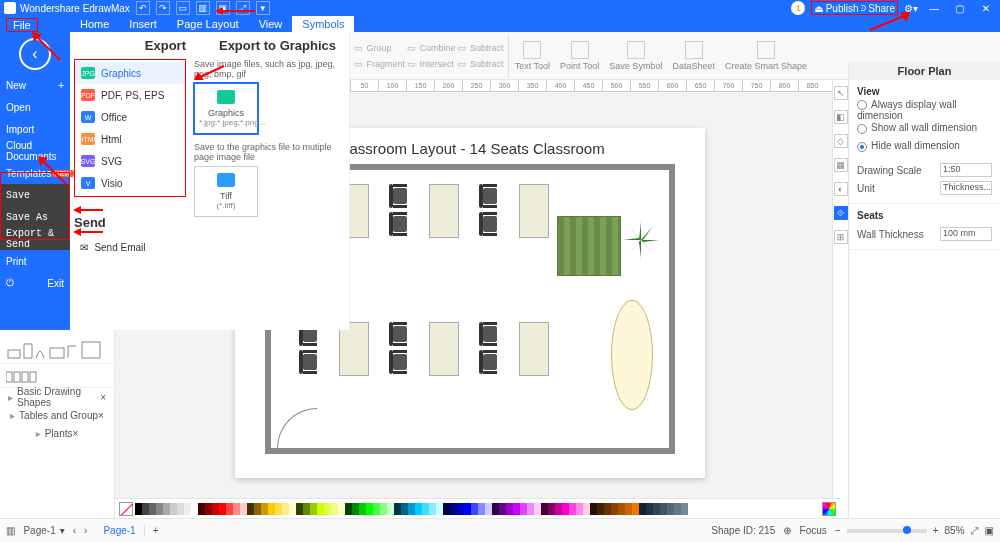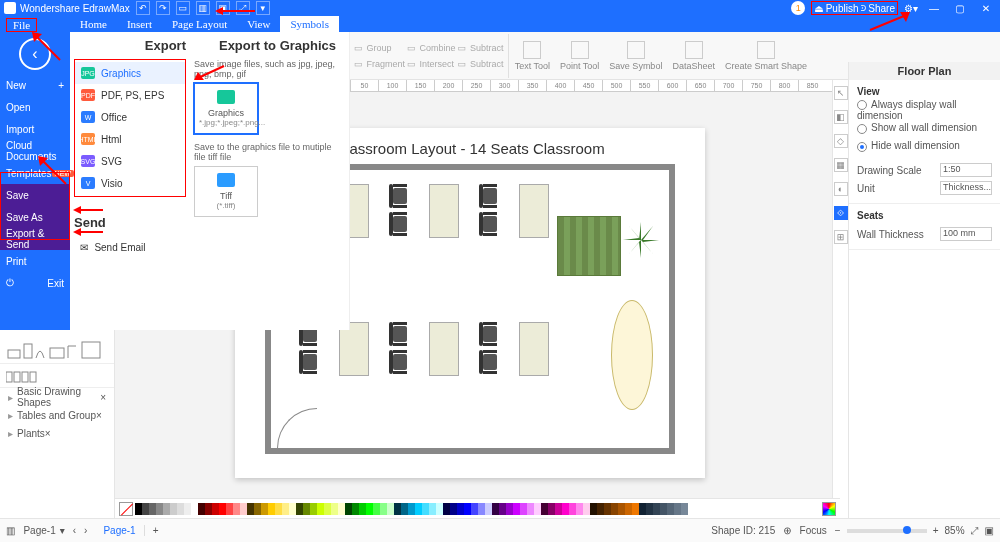--- a/index.html
+++ b/index.html
@@ -10,29 +10,29 @@
   .titlebar .logo { width: 12px; height: 12px; background: #fff; border-radius: 2px; margin-right: 4px; display:inline-block;}
   .titlebar .qat { display:flex; gap:6px; margin-left:6px; align-items:center;}
   .titlebar .qat span { width:14px; height:14px; display:inline-flex; align-items:center; justify-content:center; border:1px solid rgba(255,255,255,0.4); font-size:9px;}
   .titlebar .right { margin-left:auto; display:flex; align-items:center; gap:6px;}
   .titlebar .right .winbtn { width:20px; text-align:center; }
   .publish-box { display:flex; align-items:center; gap:2px; border:1px solid red; padding:0 2px; height:14px;}
   .publish-btn, .share-btn { display:flex; align-items:center; gap:2px; font-size:10px; }
 
   
   .tabs { height: 16px; background:#1e6fff; color:#fff; display:flex; align-items:flex-end; padding-left:70px; font-size:11px;}
-  .tabs .tab { padding:0 10px; height:16px; line-height:16px; cursor:pointer;font-family:Liberation Serif, serif;}
+  .tabs .tab { padding:0 10px; height:16px; line-height:16px; cursor:pointer;}
   .tabs .tab.file { position:absolute; left:6px; border:1px solid red; height:14px; line-height:12px; padding:0 6px;}
   .tabs .tab.active { background:#fff; color:#1e6fff; }
 
   
   .filemenu { position:absolute; left:0; top:32px; width:70px; height:298px; background:#1e6fff; color:#fff; z-index:10;}
   .filemenu .circle { width:32px;height:32px; border:2px solid #fff; border-radius:50%; margin:6px auto 4px; display:flex; align-items:center; justify-content:center; font-size:16px;}
   .filemenu .item { height:22px; display:flex; align-items:center; justify-content:space-between; padding:0 6px; font-size:10px; cursor:pointer;}
-  .filemenu .item.hl { background:#4c1d95;}
+  .filemenu .item.hl { background:#404040;font-family:Liberation Mono, monospace;}
   .filemenu .badge { background:#ff5a3c; color:#fff; font-size:7px; padding:0 3px; border-radius:2px;}
   .filemenu .redbox1 { position:absolute; left:0; top:140px; width:100%; height:68px; border:1px solid red; pointer-events:none;}
 
   
   .exportpanel { position:absolute; left:70px; top:32px; width:280px; height:298px; background:#fff; z-index:9; border-right:1px solid #eee;}
   .exportpanel .col1 { float:left; width:120px; padding:6px 4px;}
   .exportpanel .col2 { float:left; width:150px; padding:6px 4px;}
   .exportpanel h3 { font-size:13px; font-weight:600; margin-bottom:6px;text-align:right;}
   .exportlist { border:1px solid red; padding:2px 0;}
   .exportlist .opt { display:flex; align-items:center; gap:6px; height:22px; padding:0 6px; cursor:pointer; font-size:10px;}
@@ -73,21 +73,21 @@
   .rug{ position:absolute; left:286px; top:46px; width:64px; height:60px; background:repeating-linear-gradient(90deg,#6a8a4a,#6a8a4a 6px,#7aa05a 6px,#7aa05a 12px); border:1px solid #5a7a3a;}
   .plant{ position:absolute; left:350px; top:50px; width:40px; height:40px;}
   .plant svg{width:100%;height:100%;}
   .oval{ position:absolute; left:340px; top:130px; width:42px; height:110px; border:1px solid #c9b96a; border-radius:21px/55px; background:#fdf6d8;}
   .doorarc{ position:absolute; left:6px; bottom:0; width:40px; height:40px; border:1px solid #888; border-right:none; border-bottom:none; border-radius:40px 0 0 0;}
 
   
   .shapepanel { position:absolute; left:0; top:330px; width:115px; bottom:24px; background:#fff; border-right:1px solid #e5e5e5; font-size:10px;}
   .shapeprev { height:34px; border-bottom:1px solid #eee; padding:4px 6px; overflow:hidden;}
   .shaperow2{ height:24px; padding:4px 6px; border-bottom:1px solid #eee;}
-  .shapecat{ display:flex; align-items:center; justify-content:flex-start; height:18px; padding:0 8px; color:#555;}
+  .shapecat{ display:flex; align-items:center; justify-content:center; height:18px; padding:0 8px; color:#555;}
   .shapecat::before{content:"▸"; margin-right:4px; color:#999;}
 
   
   .righttool { position:absolute; right:152px; top:80px; width:16px; bottom:24px; background:#fff; border-left:1px solid #e5e5e5; display:flex; flex-direction:column; align-items:center; gap:10px; padding-top:6px;}
   .righttool .rti{ width:14px; height:14px; border:1px solid #ccc; font-size:9px; display:flex; align-items:center; justify-content:center; color:#888;}
   .righttool .rti.active{ background:#1e6fff; border-color:#1e6fff; color:#fff;}
 
   .rightpanel { position:absolute; right:0; top:62px; width:152px; bottom:24px; background:#fff; border-left:1px solid #e5e5e5; font-size:10px; overflow:auto;}
   .rp-title{ height:18px; background:#f2f2f2; text-align:center; font-weight:600; line-height:18px; font-size:11px;}
   .rp-sec{ padding:6px 8px; border-bottom:1px solid #eee;}
@@ -216,21 +216,21 @@
       </div>
   </div>
   <div class="col2">
     <h3>Export to Graphics</h3>
     <div class="desc">Save image files, such as jpg, jpeg, png, bmp, gif</div>
     <div class="thumb graphics">
       <div class="tic" style="background:#16c79a;"></div>
       <div>Graphics</div>
       <div style="font-size:8px;color:#888;">*.jpg;*.jpeg;*.png...</div>
     </div>
-    <div class="desc">Save to the graphics file to mutiple file tiff file</div>
+    <div class="desc">Save to the graphics file to mutiple page image file</div>
     <div class="thumb">
       <div class="tic" style="background:#2b9cff;"></div>
       <div>Tiff</div>
       <div style="font-size:8px;color:#888;">(*.tiff)</div>
     </div>
   </div>
 </div>
 
 <div class="ribbonbody">
   <div class="ribgrp">

